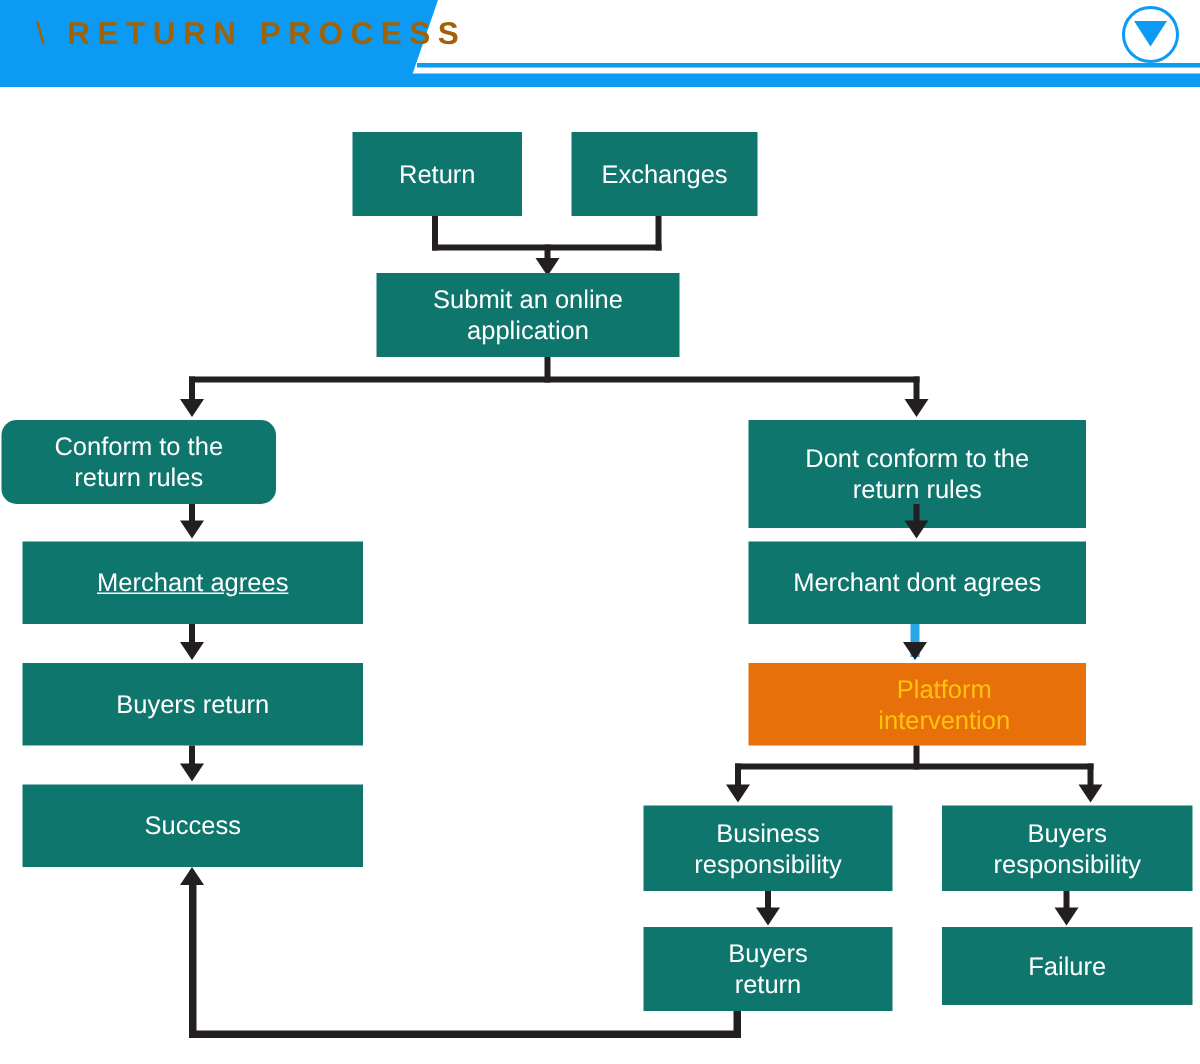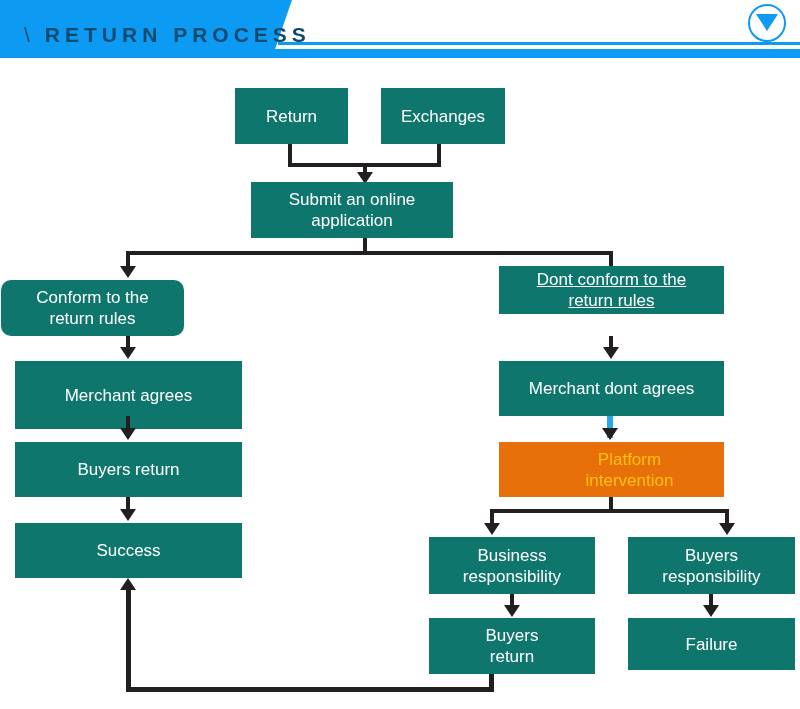--- a/index.html
+++ b/index.html
@@ -23,22 +23,22 @@
   }
   .hdr-parallelogram {
     position: absolute;
     left: 0; top: 0;
     width: 292px; height: 58px;
     background: #0d9af2;
     clip-path: polygon(0 0, 292px 0, 272px 58px, 0 58px);
   }
   .hdr-title {
     position: absolute;
-    left: 24px; top: 22px;
-    color: #0c4a6e;
+    left: 24px; top: 10px;
+    color: #a16207;
     font-size: 21px;
     font-weight: bold;
     letter-spacing: 5px;
     white-space: nowrap;
     line-height: 26px;
   }
   .hdr-slash {
     display: inline-block;
     margin-right: 10px;
     font-weight: normal;
@@ -160,33 +160,33 @@
   <div class="node" style="left:1px; top:218px; width:183px; height:56px;border-radius:10px;">
     <div>
       <div>Conform to the</div>
       <div>return rules</div>
     </div>
   </div>
 
   <div class="ln" style="left:126px; top:274px; width:4px; height:14px;"></div>
   <div class="arrow-down" style="left:120px; top:285px;"></div>
 
-  <div class="node" style="left:15px; top:299px; width:227px; height:68px;">Merchant agrees</div>
+  <div class="node" style="left:15px; top:299px; width:227px; height:55px;text-decoration:underline;">Merchant agrees</div>
 
   <div class="ln" style="left:126px; top:354px; width:4px; height:15px;"></div>
   <div class="arrow-down" style="left:120px; top:366px;"></div>
 
   <div class="node" style="left:15px; top:380px; width:227px; height:55px;">Buyers return</div>
 
   <div class="ln" style="left:126px; top:435px; width:4px; height:15px;"></div>
   <div class="arrow-down" style="left:120px; top:447px;"></div>
 
   <div class="node" style="left:15px; top:461px; width:227px; height:55px;">Success</div>
 
-  <div class="node" style="left:499px; top:204px; width:225px; height:48px;text-decoration:underline;">
+  <div class="node" style="left:499px; top:218px; width:225px; height:72px;">
     <div>
       <div>Dont conform to the</div>
       <div>return rules</div>
     </div>
   </div>
 
   <div class="ln" style="left:609px; top:274px; width:4px; height:14px;"></div>
   <div class="arrow-down" style="left:603px; top:285px;"></div>
 
   <div class="node" style="left:499px; top:299px; width:225px; height:55px;">Merchant dont agrees</div>

